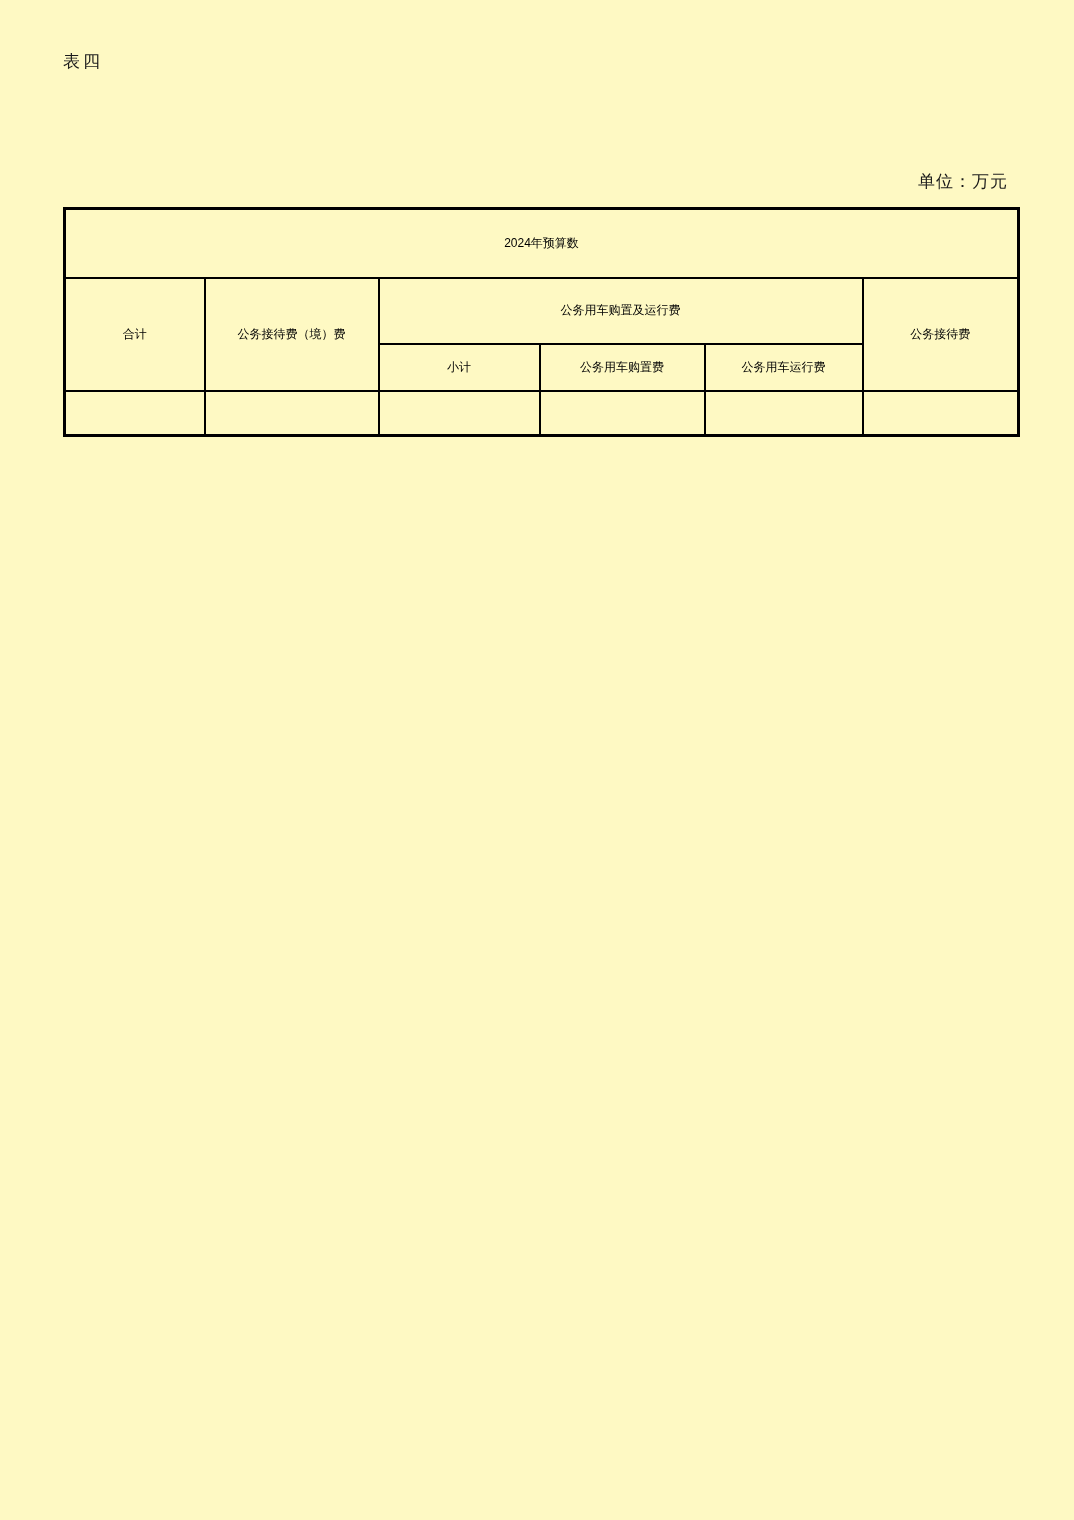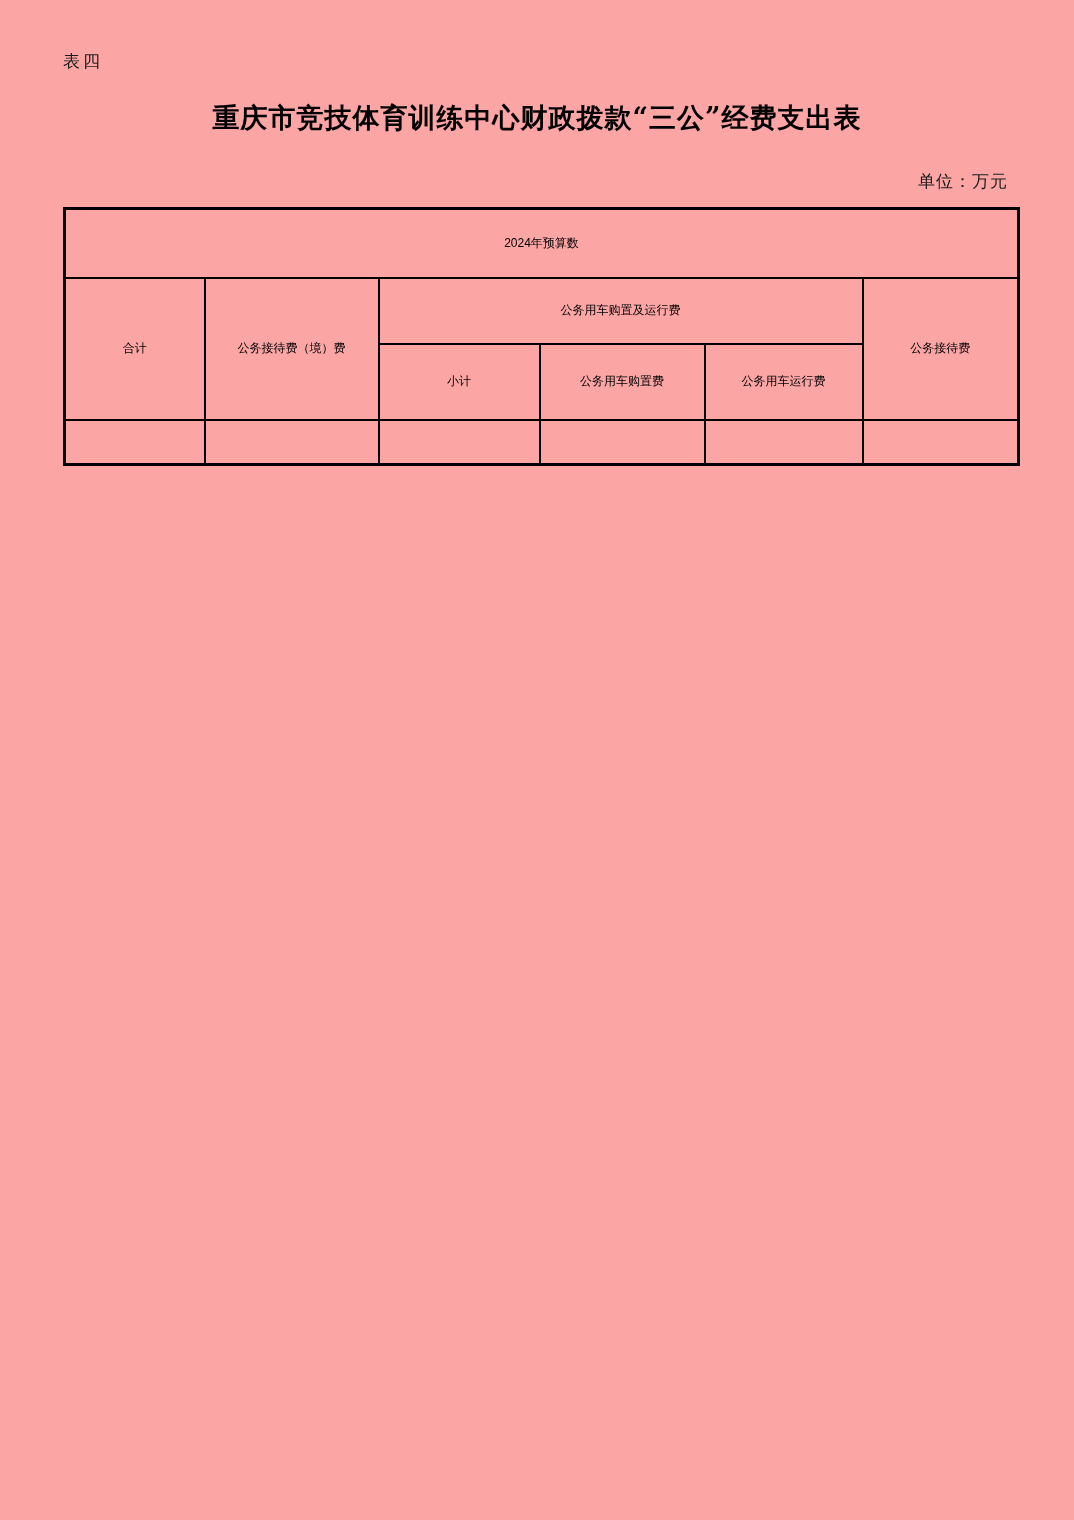--- a/index.html
+++ b/index.html
@@ -4,21 +4,21 @@
 <style>
   html, body {
     margin: 0;
     padding: 0;
     background: #ffffff;
   }
   .page {
     position: relative;
     width: 1074px;
     height: 1520px;
-    background: #fca5a5;
+    background: #fef9c3;
     color: #000000;
     font-family: "Liberation Sans", sans-serif;
     overflow: hidden;
   }
   .corner-label {
     position: absolute;
     left: 63px;
     top: 50px;
     font-family: "DejaVu Serif", serif;
     font-size: 17px;
@@ -63,31 +63,30 @@
     font-family: "Liberation Sans", sans-serif;
     font-size: 12px;
     line-height: 1.35;
     padding: 2px 14px;
     color: #000000;
     overflow: hidden;
     word-break: break-all;
   }
   tr.row-year    { height: 69px; }
   tr.row-head    { height: 66px; }
-  tr.row-subhead { height: 76px; }
+  tr.row-subhead { height: 47px; }
   tr.row-data    { height: 45px; }
 </style>
 </head>
 <body>
 
 <div class="page">
 
   <div class="corner-label">表四</div>
 
-  <h1 class="doc-title">重庆市竞技体育训练中心财政拨款“三公”经费支出表</h1>
 
   <div class="unit-note">单位：万元</div>
 
   <table class="budget-table">
     <colgroup>
       <col style="width:140px">
       <col style="width:174px">
       <col style="width:161px">
       <col style="width:165px">
       <col style="width:158px">

